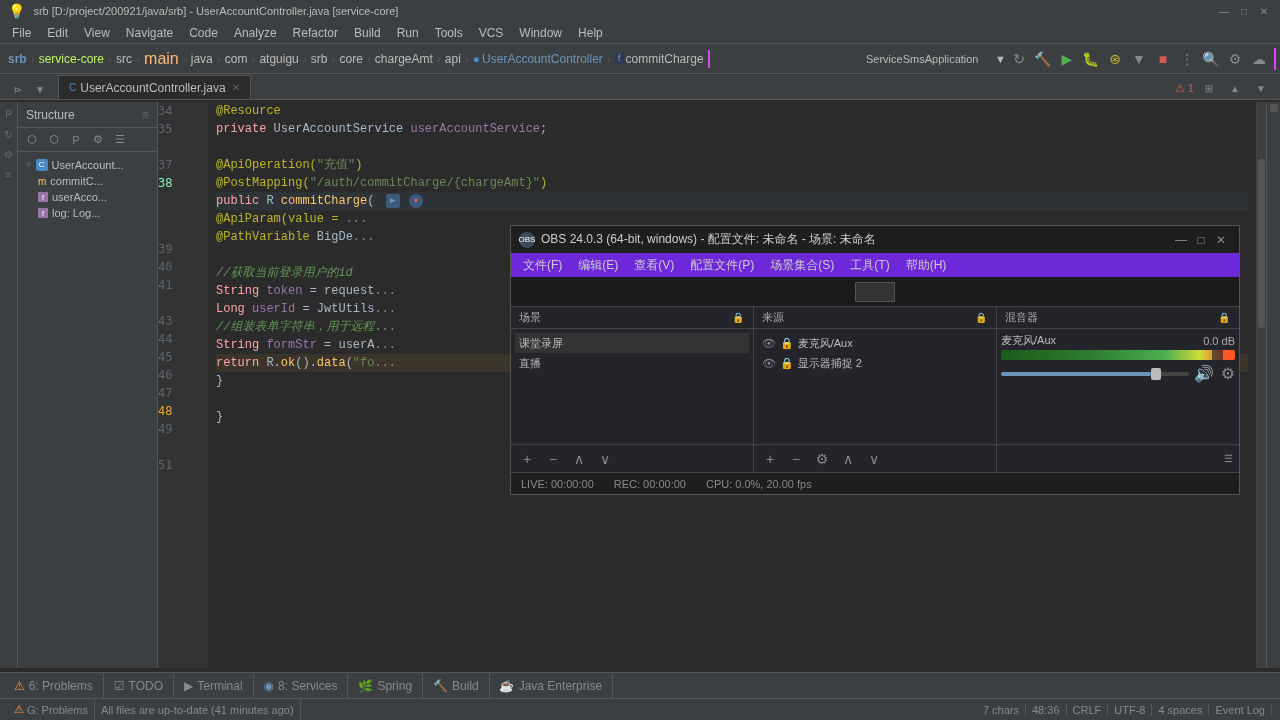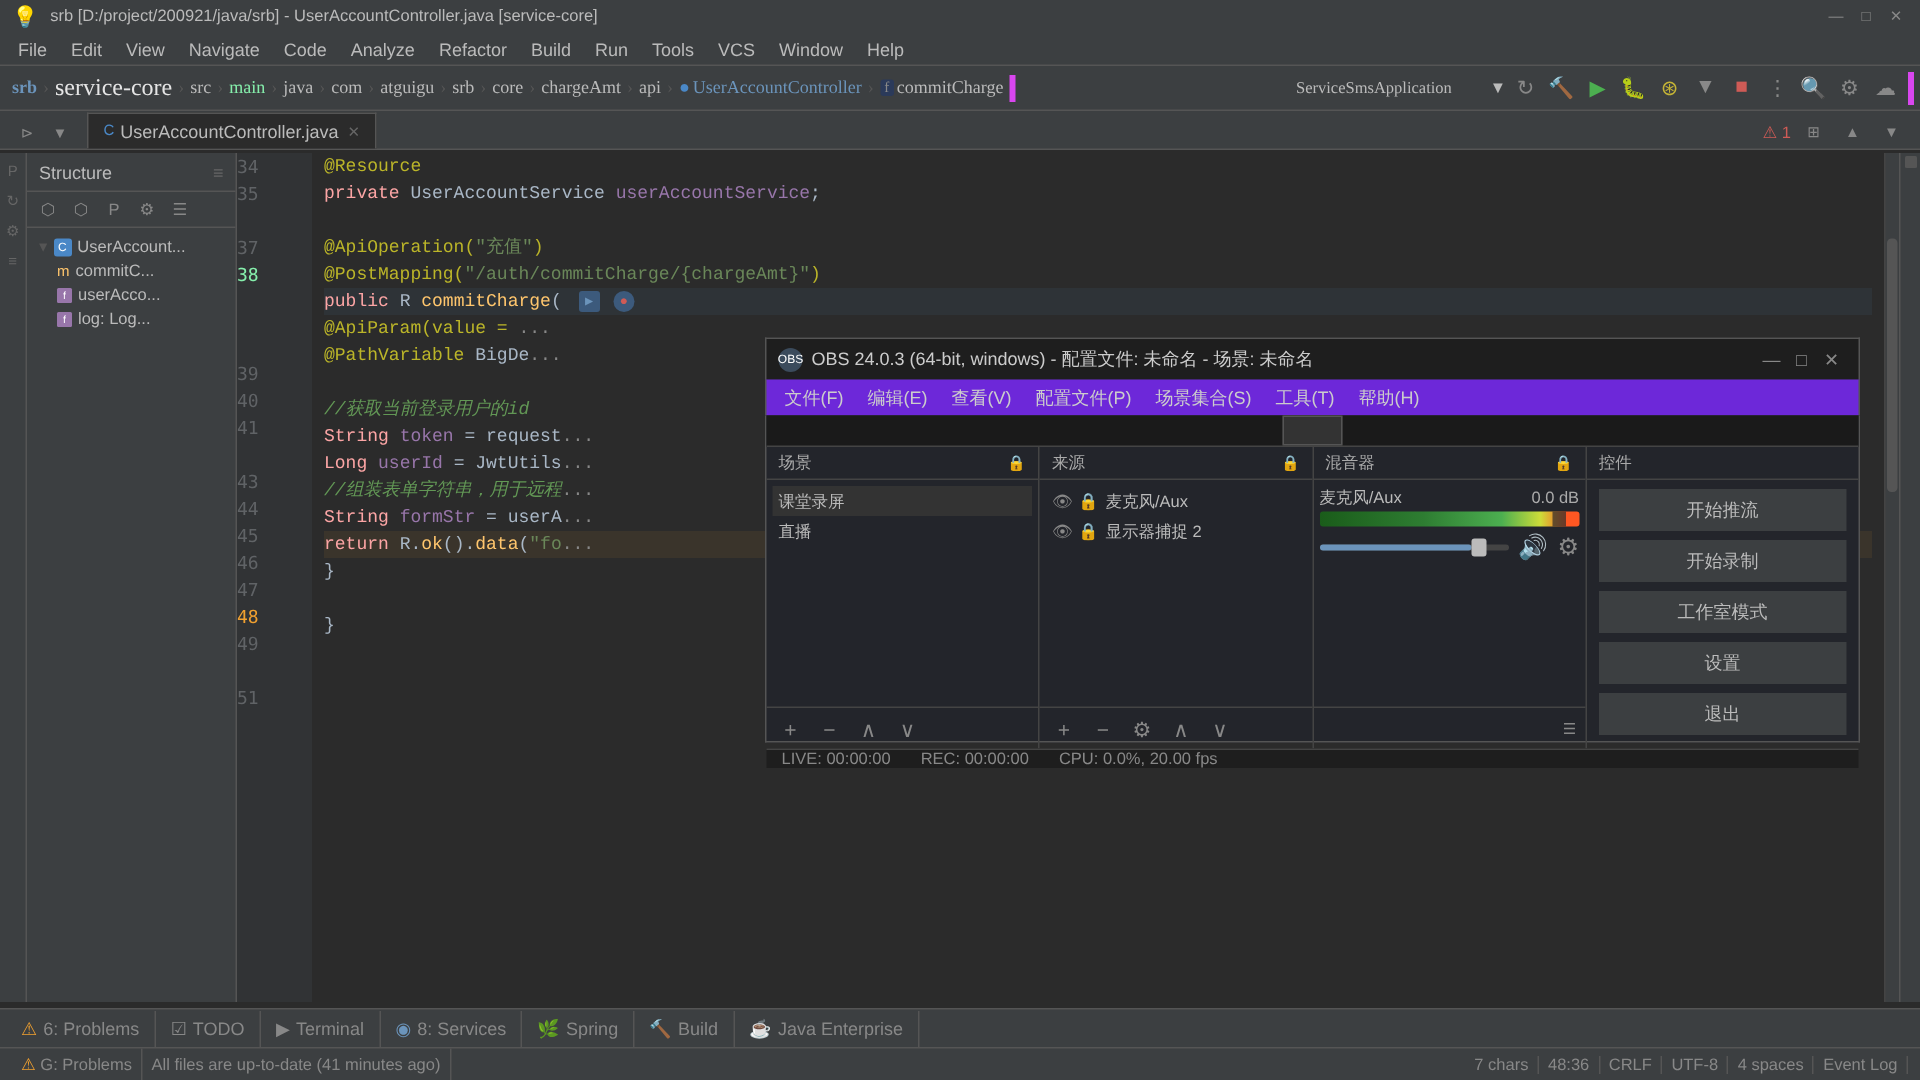--- a/index.html
+++ b/index.html
@@ -10,21 +10,21 @@
     .title-bar-left { display: flex; align-items: center; gap: 8px; }
     .title-bar-right { display: flex; gap: 4px; }
     .title-btn { width: 16px; height: 16px; display: flex; align-items: center; justify-content: center; cursor: pointer; font-size: 10px; color: #888; }
 
     
     .menu-bar { background: #3c3f41; height: 22px; display: flex; align-items: center; padding: 0 4px; border-bottom: 1px solid #555; }
     .menu-item { padding: 2px 8px; color: #bbbbbb; font-size: 12px; cursor: pointer; white-space: nowrap; }
 
     
     .toolbar { background: #3c3f41; height: 30px; display: flex; align-items: center; padding: 0 4px; border-bottom: 1px solid #555; gap: 2px; }
-    .toolbar-section { display: flex; align-items: center; gap: 2px; padding: 0 4px; border-right: 4px solid #d946ef; font-family: Liberation Serif, serif; }
+    .toolbar-section { display: flex; align-items: center; gap: 2px; padding: 0 4px; border-right: 2px solid #d946ef; }
     .toolbar-btn { width: 22px; height: 22px; display: flex; align-items: center; justify-content: center; cursor: pointer; color: #888; font-size: 14px; border-radius: 2px; }
 
     
     .tab-bar { background: #3c3f41; height: 26px; display: flex; align-items: flex-end; padding: 0 4px; border-bottom: 1px solid #555; }
     .tab { height: 24px; padding: 0 10px; display: flex; align-items: center; gap: 4px; font-size: 12px; cursor: pointer; border: 1px solid transparent; border-bottom: none; color: #888; }
     .tab.active { background: #2b2b2b; color: #bbbbbb; border-color: #555; }
     .tab-close { font-size: 10px; color: #666; margin-left: 2px; }
     
     
     .gutter { width: 50px; background: #313335; padding: 0; color: #606366; font-size: 12px; font-family: monospace; overflow: hidden; flex-shrink: 0; }
@@ -115,25 +115,25 @@
   <div class="menu-item">Tools</div>
   <div class="menu-item">VCS</div>
   <div class="menu-item">Window</div>
   <div class="menu-item">Help</div>
 </div>
 
 <div class="toolbar">
   <div class="toolbar-section">
     <span style="color:#6b94bb; font-weight:bold; font-size:12px;">srb</span>
     <span style="color:#555; margin:0 2px;">›</span>
-    <span style="color:#e5e5e5; font-size:16px;">service-core</span>
+    <span style="color:#bef264; font-size:12px;">service-core</span>
     <span style="color:#555; margin:0 2px;">›</span>
     <span style="color:#bbb; font-size:12px;">src</span>
     <span style="color:#555; margin:0 2px;">›</span>
-    <span style="color:#86efac; font-size:12px;">main</span>
+    <span style="color:#fdba74; font-size:16px;">main</span>
     <span style="color:#555; margin:0 2px;">›</span>
     <span style="color:#bbb; font-size:12px;">java</span>
     <span style="color:#555; margin:0 2px;">›</span>
     <span style="color:#bbb; font-size:12px;">com</span>
     <span style="color:#555; margin:0 2px;">›</span>
     <span style="color:#bbb; font-size:12px;">atguigu</span>
     <span style="color:#555; margin:0 2px;">›</span>
     <span style="color:#bbb; font-size:12px;">srb</span>
     <span style="color:#555; margin:0 2px;">›</span>
     <span style="color:#bbb; font-size:12px;">core</span>
@@ -423,32 +423,20 @@
             </div>
             <span style="font-size:16px; cursor:pointer; color:#888;">🔊</span>
             <span style="font-size:16px; cursor:pointer; color:#888;">⚙</span>
           </div>
         </div>
         <div class="obs-panel-toolbar" style="justify-content:flex-end;">
           <div style="font-size:10px; color:#888; cursor:pointer;">☰</div>
         </div>
       </div>
 
-      <div class="obs-panel">
-        <div class="obs-panel-header">
-          <span>控件</span>
-        </div>
-        <div class="obs-panel-content" style="display:flex; flex-direction:column; gap:3px; padding:6px 8px;">
-          <button class="obs-ctrl-btn">开始推流</button>
-          <button class="obs-ctrl-btn obs-btn-highlight">开始录制</button>
-          <button class="obs-ctrl-btn">工作室模式</button>
-          <button class="obs-ctrl-btn">设置</button>
-          <button class="obs-ctrl-btn">退出</button>
-        </div>
-      </div>
     </div>
 
     <div class="obs-status-bar">
       <span>LIVE: 00:00:00</span>
       <span>REC: 00:00:00</span>
       <span>CPU: 0.0%, 20.00 fps</span>
     </div>
   </div>
 </div>
 

